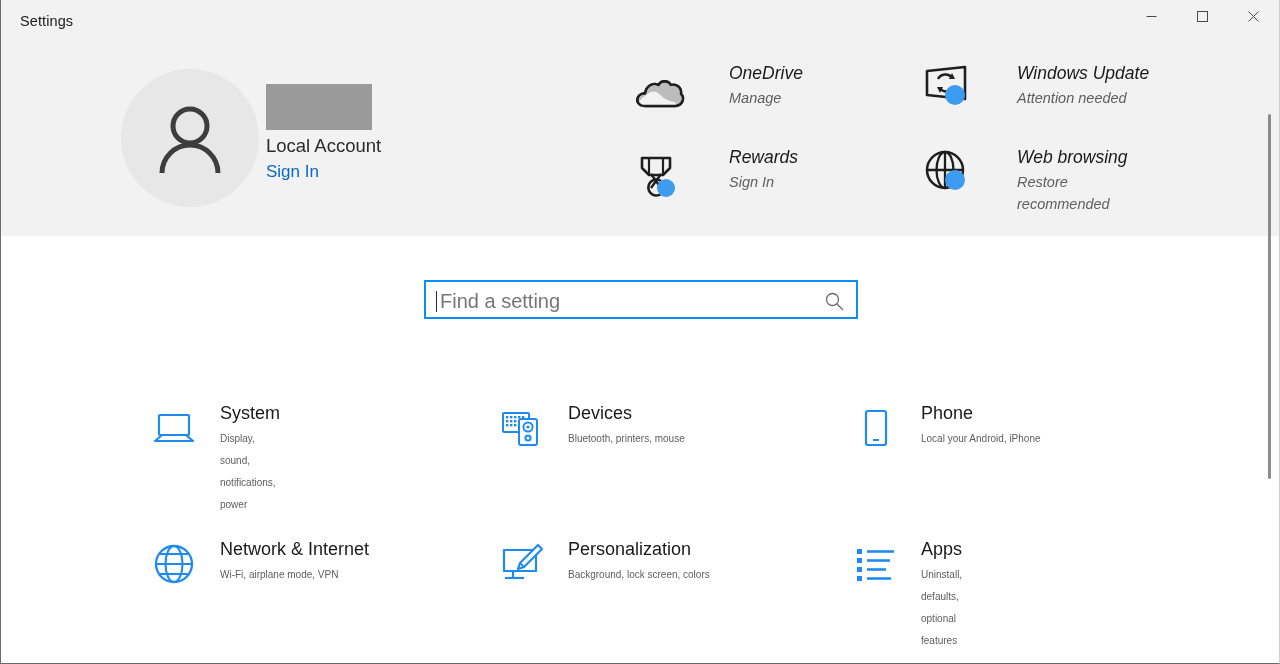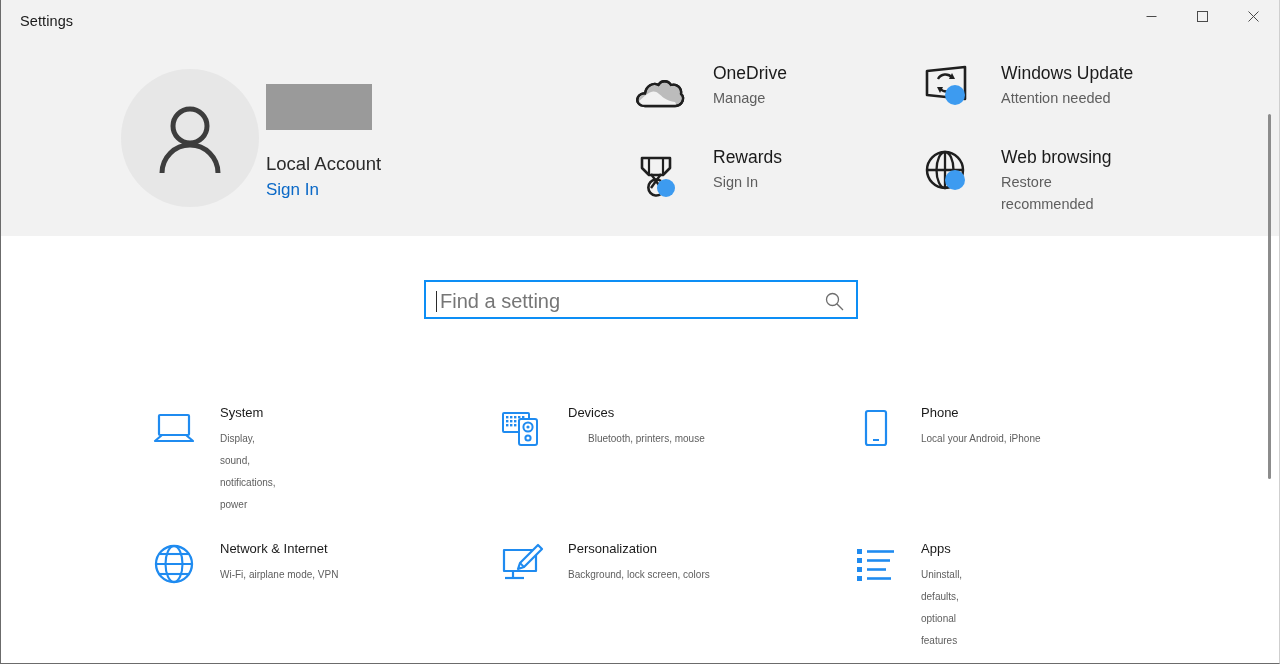--- a/index.html
+++ b/index.html
@@ -57,37 +57,37 @@
     display: flex; align-items: center; justify-content: center;
   }
 
   
   #account-block { position: absolute; left: 265px; top: 38px; }
   #account-name-redacted {
     width: 106px; height: 46px;
     background: #9a9a9a;
   }
   #account-type {
-    margin-top: 22px;
+    margin-top: 4px;
     font-size: 18.5px; color: #2b2b2b;
     line-height: 24px;
   }
   #account-signin {
     margin-top: 3px;
     font-size: 17px; color: #0b69c7;
     line-height: 22px;
   }
 
   
   .qlink { position: absolute; }
   .qlink-icon {
     position: absolute; left: 0; top: 0;
     width: 52px; height: 52px;
   }
-  .qlink-text { position: absolute; left: 80px; top: 0px; }
+  .qlink-text { position: absolute; left: 96px; top: 0px; font-style: italic; }
   .qlink-title {
     font-size: 17.5px; color: #1a1a1a;
     line-height: 23px; white-space: nowrap;
   }
   .qlink-sub {
     font-size: 14.5px; color: #5e5e5e;
     line-height: 22px; margin-top: 2px;
     max-width: 120px;
   }
   #qlink-onedrive   { left: 632px; top: 16px; }
@@ -120,31 +120,31 @@
 
   
   .tile { position: absolute; }
   .tile-icon {
     position: absolute; left: 0; top: 0;
     width: 46px; height: 46px;
     display: flex; align-items: center; justify-content: center;
   }
   .tile-text { position: absolute; left: 69px; top: -4px; }
   .tile-title {
-    font-size: 13px; color: #1a1a1a; line-height: 24px;
+    font-size: 18px; color: #1a1a1a; line-height: 24px;
     white-space: nowrap;
   }
   .tile-sub {
     font-size: 10px; color: #5e5e5e; line-height: 22px;
     margin-top: 3px;
   }
   #tile-system        { left: 150px; top: 405px; }
   #tile-system .tile-sub        { max-width: 205px; }
   #tile-devices       { left: 498px; top: 405px; }
-  #tile-devices .tile-sub       { white-space: nowrap; margin-left: 20px; }
+  #tile-devices .tile-sub       { white-space: nowrap; }
   #tile-phone         { left: 851px; top: 405px; }
   #tile-phone .tile-sub         { white-space: nowrap; }
   #tile-network       { left: 150px; top: 541px; }
   #tile-network .tile-sub       { white-space: nowrap; }
   #tile-personalization { left: 498px; top: 541px; }
   #tile-personalization .tile-sub { white-space: nowrap; }
   #tile-apps          { left: 851px; top: 541px; }
   #tile-apps .tile-sub          { max-width: 200px; }
 
   

